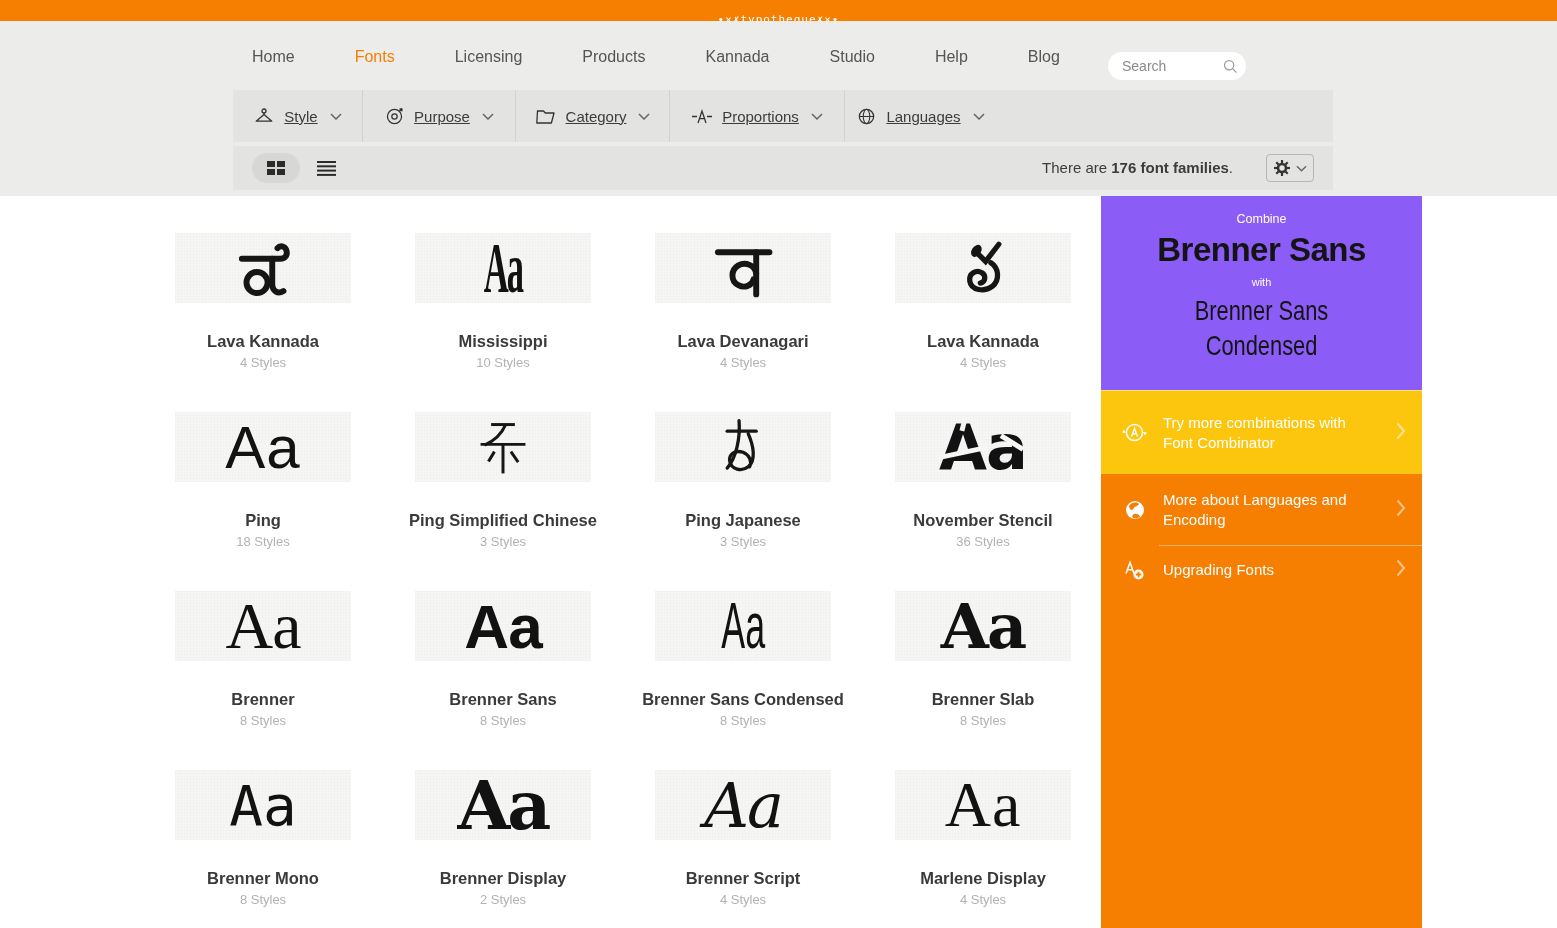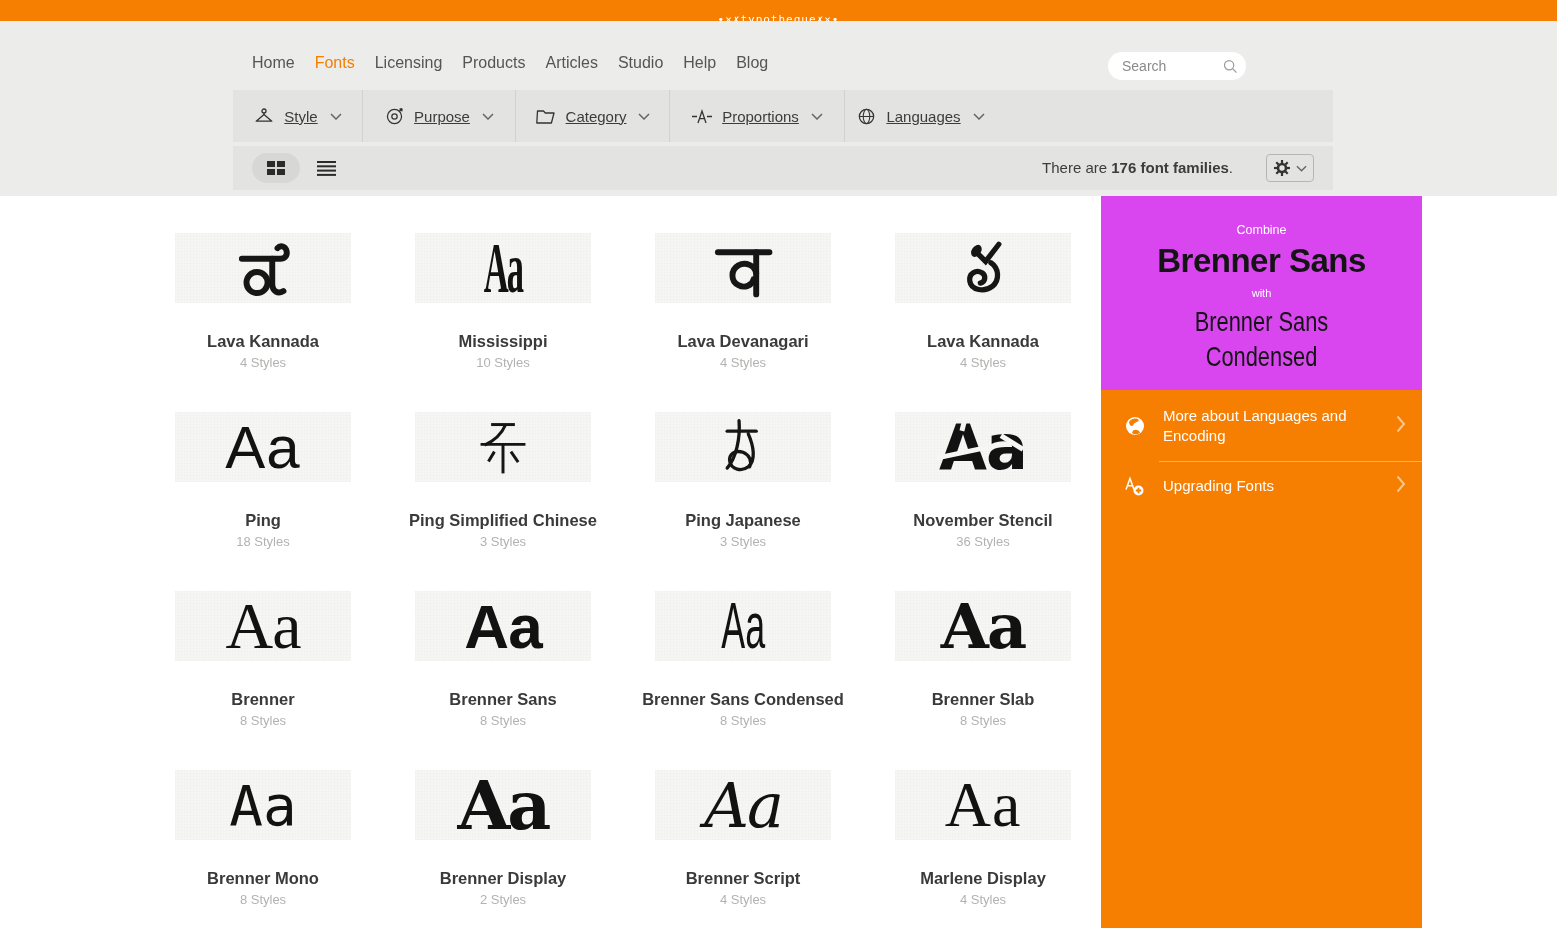--- a/index.html
+++ b/index.html
@@ -6,21 +6,21 @@
   html,body { width:1557px; height:928px; background:#ffffff; font-family:"Liberation Sans", sans-serif; overflow:hidden; position:relative; }
 
   
   .topbar { position:absolute; top:0; left:0; width:1557px; height:38px; background:#F67E01; display:flex; align-items:center; justify-content:center; }
   .logo { color:#fff; font-size:11px; letter-spacing:1px; font-family:"DejaVu Sans Mono", monospace; cursor:pointer; }
 
   
   .grayband { position:absolute; top:21px; left:0; width:1557px; height:175px; background:#ECECEA; }
 
   
-  .nav { position:absolute; top:54px; left:252px; display:flex; gap:20px; font-size:16px; color:#555; }
+  .nav { position:absolute; top:48px; left:252px; display:flex; gap:60px; font-size:16px; color:#555; }
   .nav a { cursor:pointer; white-space:nowrap; }
   .nav a.active { color:#F67E01; }
   .login { position:absolute; top:57px; left:1122px; font-size:15px; color:#F67E01; cursor:pointer; }
   .search { position:absolute; top:52px; left:1108px; width:138px; height:28px; background:#fff; border-radius:14px; display:flex; align-items:center; padding:0 8px 0 14px; }
   .search input { border:none; outline:none; background:transparent; width:100%; font-size:14px; color:#555; font-family:"Liberation Sans",sans-serif; }
   .search input::placeholder { color:#8a8a8a; }
 
   
   .filterbar { position:absolute; top:90px; left:233px; width:1100px; height:52px; background:#E3E3E1; display:flex; }
   .filter-item { display:flex; align-items:center; justify-content:center; gap:9px; border-right:1px solid #D2D2D0; font-size:15px; color:#3c3c3c; cursor:pointer;text-decoration:underline; }
@@ -64,21 +64,21 @@
 
   .cut { position:absolute; background:#F6F6F4; }
   .cut1 { left:42px; top:38px; width:52px; height:5px; transform:rotate(-12deg); }
   .cut2 { left:66px; top:6px;  width:5px;  height:13px; transform:rotate(14deg); }
   .cut3 { left:104px; top:28px; width:26px; height:5px; transform:rotate(32deg); }
 
   .gsvg { stroke:#161616; fill:none; }
 
   
   .sidebar { position:absolute; top:0; left:958px; width:321px; height:732px; background:#F67E01; }
-  .combine { height:194px; background:#d946ef; text-align:center; padding-top:27px; cursor:pointer; }
+  .combine { height:194px; background:#8b5cf6; text-align:center; padding-top:16px; cursor:pointer; }
   .combine-label { font-size:12.5px; color:#fff; }
   .combine-primary { margin-top:5px; font-size:33px; font-weight:800; letter-spacing:-0.5px; color:#141414; }
   .combine-with { margin-top:7px; font-size:11px; color:#fff; }
   .combine-secondary { margin-top:5px; font-size:28px; font-weight:400; color:#141414; transform:scaleX(0.78); line-height:35px; }
 
   .side-row { display:flex; align-items:center; padding:0 16px 0 20px; gap:15px; color:#fff; cursor:pointer; }
   .side-row .lbl { font-size:15px; line-height:20px; width:206px; }
   .side-row .rchev { margin-left:auto; }
   .row-combinator { height:84px; background:#FCC60E; border-top:1px solid rgba(255,255,255,0.45); }
   .row-languages  { height:71px; }
@@ -92,21 +92,21 @@
 <div class="topbar">
   <span class="logo">•×✗typotheque✗×•</span>
 </div>
 <div class="grayband"></div>
 
 <nav class="nav">
   <a>Home</a>
   <a class="active">Fonts</a>
   <a>Licensing</a>
   <a>Products</a>
-  <a>Articles</a>
+  <a>Kannada</a>
   <a>Studio</a>
   <a>Help</a>
   <a>Blog</a>
 </nav>
 <a class="login">Log In</a>
 <div class="search">
   <input placeholder="Search" style="">
   <svg width="17" height="17" viewBox="0 0 17 17">
     <circle cx="7" cy="7" r="5.3" fill="none" stroke="#9a9a9a" stroke-width="1.4"></circle>
     <line x1="11" y1="11" x2="15.5" y2="15.5" stroke="#9a9a9a" stroke-width="1.4"></line>
@@ -366,20 +366,36 @@
   </div>
 
   <aside class="sidebar">
     <div class="combine">
       <div class="combine-label">Combine</div>
       <div class="combine-primary">Brenner Sans</div>
       <div class="combine-with">with</div>
       <div class="combine-secondary">Brenner Sans Condensed</div>
     </div>
 
+    <div class="side-row row-combinator">
+      <span class="sicon">
+        <svg width="27" height="27" viewBox="0 0 27 27">
+          <circle cx="13.5" cy="13.5" r="8" fill="none" stroke="#fff" stroke-width="1.5"></circle>
+          <path d="M10.5 17.5l3-8 3 8M11.6 14.8h3.8" fill="none" stroke="#fff" stroke-width="1.4"></path>
+          <path d="M3 10.5L1.2 13.8 5 14z" fill="#fff"></path>
+          <path d="M24 16.5l1.8-3.3L22 13z" fill="#fff"></path>
+        </svg>
+      </span>
+      <span class="lbl">Try more combinations with Font Combinator</span>
+      <span class="rchev">
+        <svg width="10" height="18" viewBox="0 0 10 18">
+            <polyline points="1.5,1.5 8,9 1.5,16.5" fill="none" stroke="rgba(255,255,255,0.55)" stroke-width="2"></polyline>
+          </svg>
+      </span>
+    </div>
 
     <div class="side-row row-languages">
       <span class="sicon">
         <svg width="24" height="24" viewBox="0 0 24 24">
           <circle cx="12" cy="12" r="9" fill="#fff"></circle>
           <path d="M6 8c2-3.5 7-4.5 10-2-1 2.5-4.5 2-5.5 4.5S6.5 12.5 6 8z" fill="#F67E01"></path>
           <path d="M10 16.5c2.5-1.5 6-.5 7 2-2.5 2.5-6 2-8 .5z" fill="#F67E01"></path>
         </svg>
       </span>
       <span class="lbl">More about Languages and Encoding</span>

